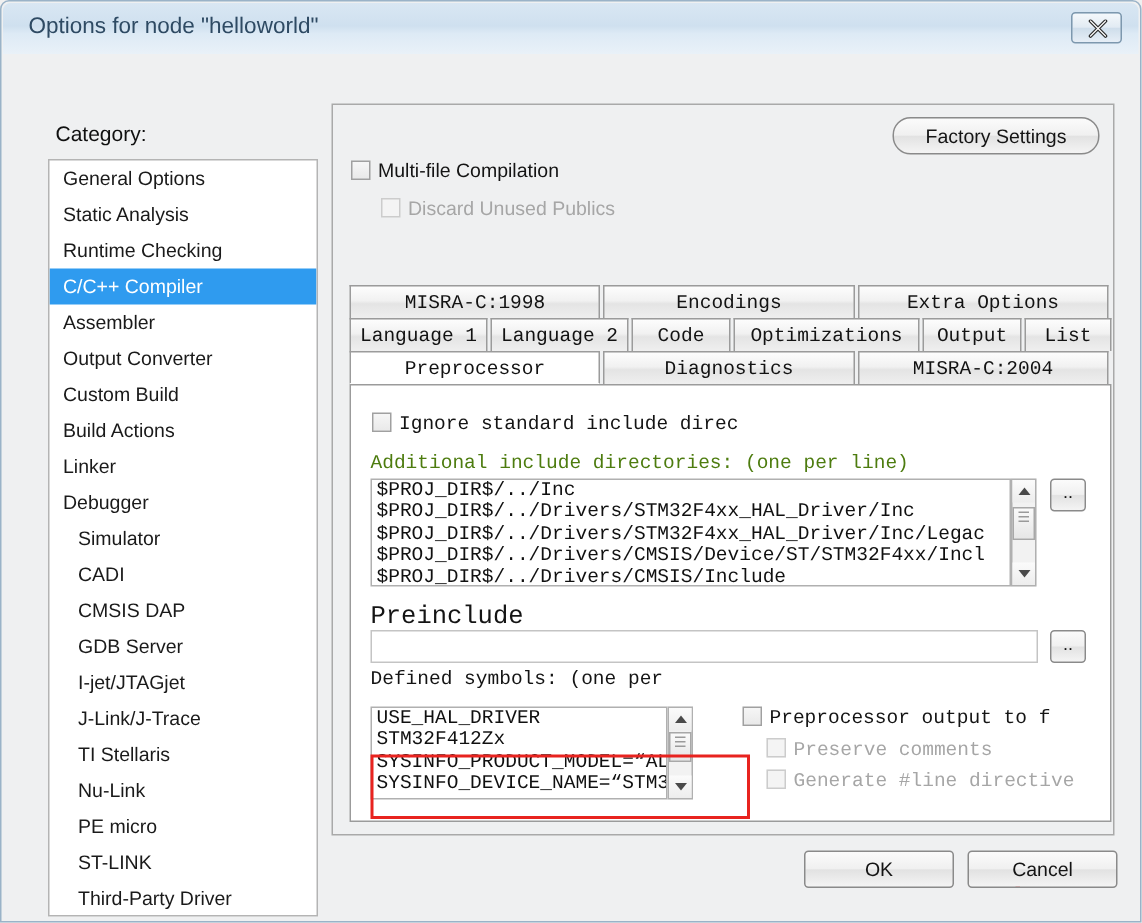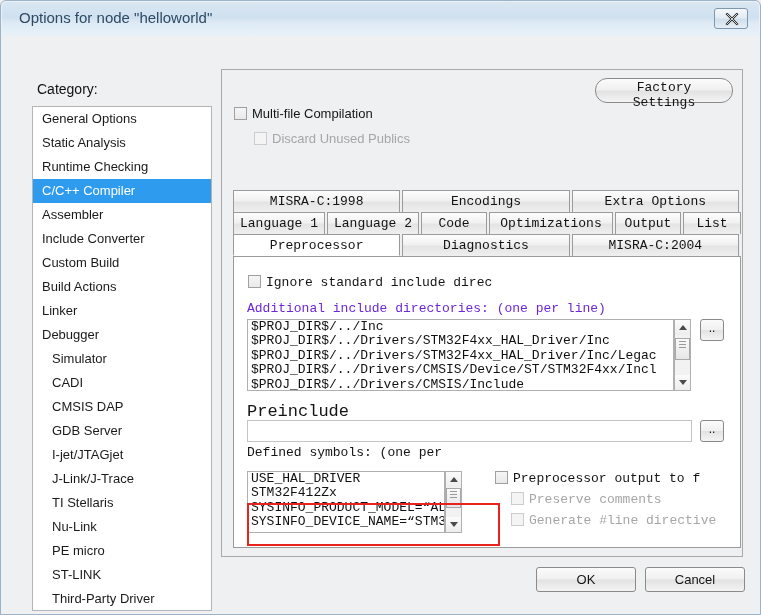--- a/index.html
+++ b/index.html
@@ -93,21 +93,21 @@
   #factory-btn {
     position: absolute;
     right: 9px; top: 8px;
     width: 138px; height: 25px;
     border: 1px solid #8a8a8a;
     border-radius: 12px;
     background: linear-gradient(to bottom, #fbfbfb 0%, #f0f0f0 48%, #e2e2e2 52%, #f4f4f4 100%);
     font-size: 13px;
     color: #141414;
     cursor: pointer;
-    font-family: Liberation Mono, monospace;
+    font-family: Liberation Sans, sans-serif;
   }
 
   
   .cbox {
     display: inline-block;
     width: 13px; height: 13px;
     border: 1px solid #a0a0a0;
     background: linear-gradient(to bottom, #f6f6f6, #e9e9e9);
     vertical-align: -2px;
   }
@@ -167,21 +167,21 @@
     position: absolute;
     left: 14px; top: 18px;
     font-size: 13px; color: #141414;
     white-space: nowrap;
   }
   #ignore-row .lbl { margin-left: 5px; }
 
   #incl-label {
     position: absolute;
     left: 13px; top: 44px;
-    font-size: 13px; color: #6d28d9;
+    font-size: 13px; color: #4d7c0f;
     white-space: nowrap;
   }
 
   #incl-box {
     position: absolute;
     left: 13px; top: 62px;
     width: 427px; height: 72px;
     background: #ffffff;
     border: 1px solid #b0b0b0;
     overflow: hidden;
@@ -332,21 +332,21 @@
 
   <div id="client">
 
     <div id="category-label">Category:</div>
     <div id="category-list">
         <div class="cat-item">General Options</div>
         <div class="cat-item">Static Analysis</div>
         <div class="cat-item">Runtime Checking</div>
         <div class="cat-item selected">C/C++ Compiler</div>
         <div class="cat-item">Assembler</div>
-        <div class="cat-item">Include Converter</div>
+        <div class="cat-item">Output Converter</div>
         <div class="cat-item">Custom Build</div>
         <div class="cat-item">Build Actions</div>
         <div class="cat-item">Linker</div>
         <div class="cat-item">Debugger</div>
         <div class="cat-item indent">Simulator</div>
         <div class="cat-item indent">CADI</div>
         <div class="cat-item indent">CMSIS DAP</div>
         <div class="cat-item indent">GDB Server</div>
         <div class="cat-item indent">I-jet/JTAGjet</div>
         <div class="cat-item indent">J-Link/J-Trace</div>

